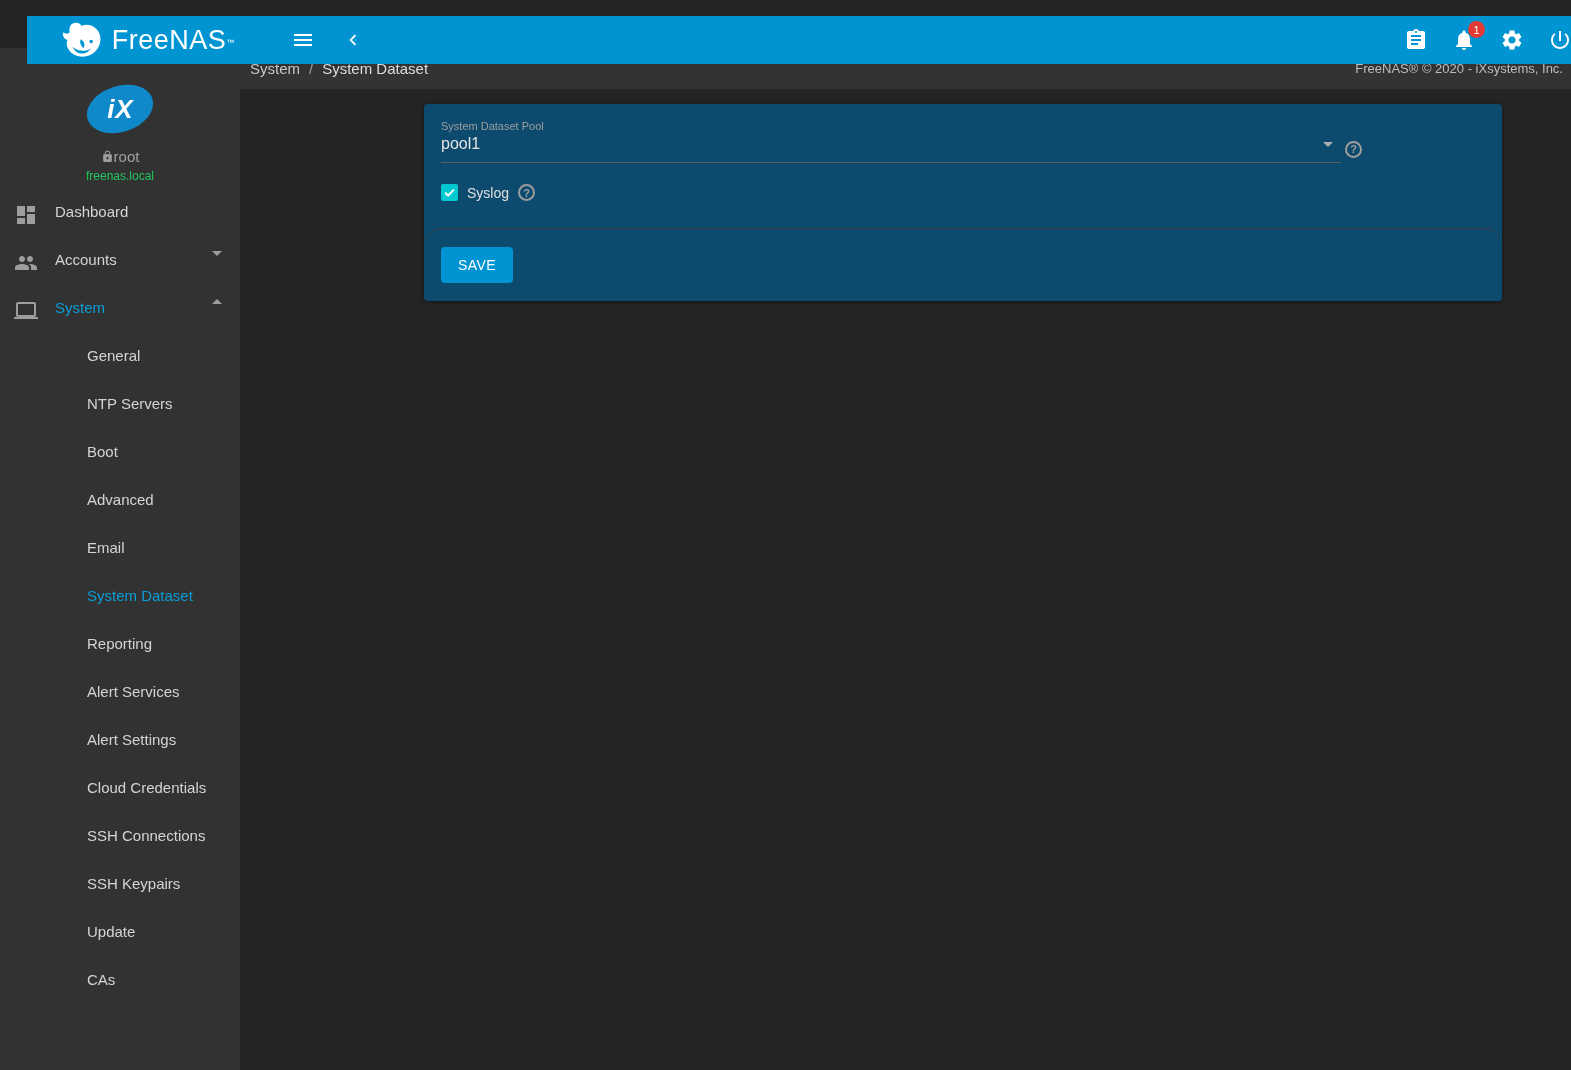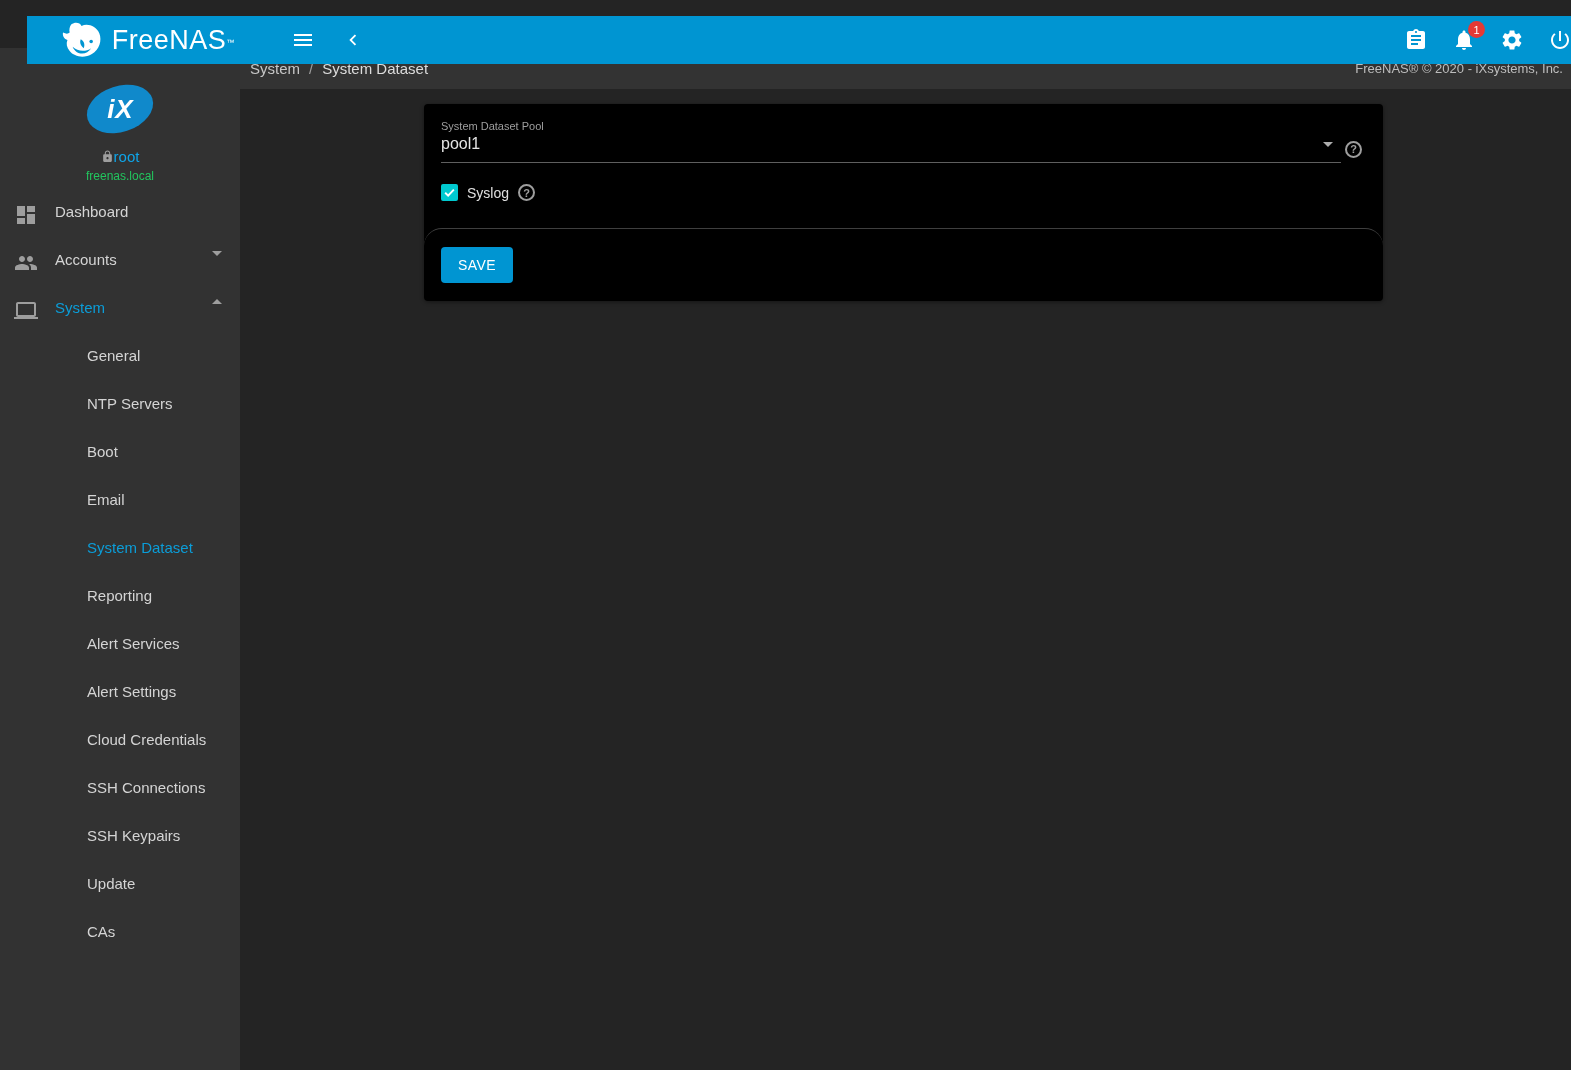--- a/index.html
+++ b/index.html
@@ -34,38 +34,38 @@
   .crumb-sep{font-size:15px;color:#9e9e9e;margin:0 9px;}
   .crumb-current{font-size:15px;color:#dcdcdc;}
   .copyright{margin-left:auto;font-size:13px;color:#bdbdbd;}
 
   
   .sidebar{position:absolute;top:48px;left:0;width:240px;height:1022px;background:#323232;overflow:hidden;}
   .user-block{text-align:center;padding-top:38px;}
   .ix-logo{width:68px;height:46px;background:#1089cb;border-radius:50%;transform:rotate(-18deg);
            display:flex;align-items:center;justify-content:center;margin:0 auto;}
   .ix-logo span{font-size:26px;font-weight:bold;font-style:italic;color:#fff;transform:rotate(18deg);letter-spacing:1px;}
-  .user-name{margin-top:16px;font-size:15px;color:#0ea5e9;display:flex;align-items:center;justify-content:center;}
+  .user-name{margin-top:16px;font-size:15px;color:#a3a3a3;display:flex;align-items:center;justify-content:center;}
   .user-name svg{color:#9e9e9e;}
   .user-host{margin-top:4px;font-size:12px;color:#22c55e;}
   .nav{margin-top:20px;}
   .nav-item{height:48px;display:flex;padding:0 18px 0 14px;
             color:#d4d4d4;font-size:15px;cursor:pointer;}
   .nav-item .nav-icon{width:24px;height:24px;margin-right:17px;color:#9e9e9e;flex:none;}
   .nav-item.sub{padding-left:70px;margin-left:17px;}
   .nav-item.active{color:var(--active-link);}
   .nav-spacer{margin-left:auto;}
   .caret-down{width:0;height:0;border-left:5px solid transparent;border-right:5px solid transparent;
               border-top:5px solid #9e9e9e;}
   .caret-up{width:0;height:0;border-left:5px solid transparent;border-right:5px solid transparent;
             border-bottom:5px solid #9e9e9e;}
 
   
   .content{position:absolute;top:89px;left:240px;right:0;bottom:0;background:#242424;}
-  .card{position:absolute;left:184px;top:15px;width:959px;height:197px;background:#000000;
+  .card{position:absolute;left:184px;top:15px;width:1078px;height:197px;background:#0c4a6e;
         border-radius:4px;box-shadow:0 1px 4px rgba(0,0,0,.45);}
   .card-body{padding:16px 17px 0;}
   .field-label{font-size:11px;color:#9e9e9e;}
   .field-row{display:flex;align-items:center;margin-top:3px;}
   .select-field{flex:0 0 900px;border-bottom:1px solid #5f5f5f;display:flex;align-items:center;
                 padding-bottom:9px;font-size:16px;color:#e4e4e4;cursor:pointer;}
   .select-caret{margin-left:auto;width:0;height:0;border-left:5px solid transparent;
                 border-right:5px solid transparent;border-top:5px solid #adadad;margin-right:8px;}
   .help{width:17px;height:17px;flex:none;border:2px solid #9e9e9e;border-radius:50%;color:#9e9e9e;
         font-size:11px;font-weight:bold;display:flex;align-items:center;justify-content:center;
@@ -183,20 +183,23 @@
       <div class="nav-item sub">
           <span>General</span>
         </div>
       <div class="nav-item sub">
           <span>NTP Servers</span>
         </div>
       <div class="nav-item sub">
           <span>Boot</span>
         </div>
       <div class="nav-item sub">
+          <span>Advanced</span>
+        </div>
+      <div class="nav-item sub">
           <span>Email</span>
         </div>
       <div class="nav-item sub active">
           <span>System Dataset</span>
         </div>
       <div class="nav-item sub">
           <span>Reporting</span>
         </div>
       <div class="nav-item sub">
           <span>Alert Services</span>

